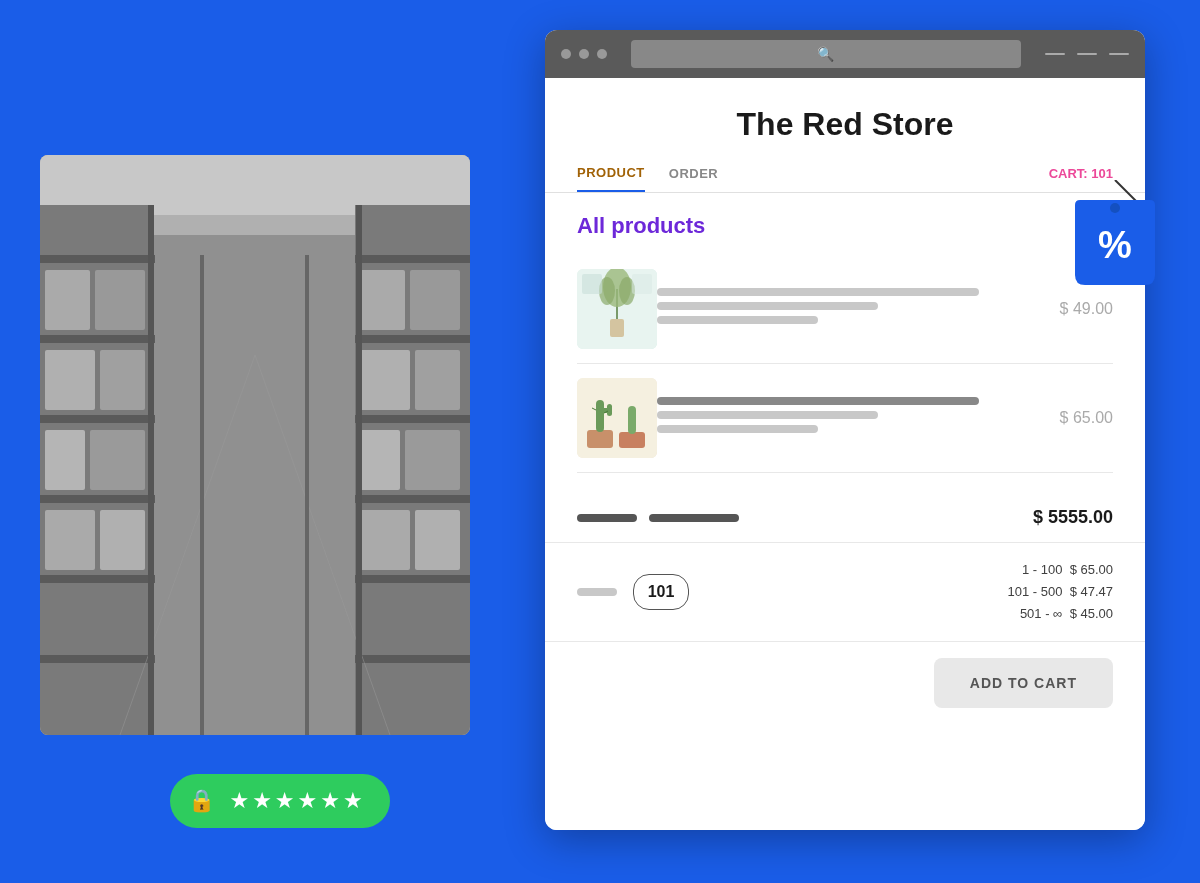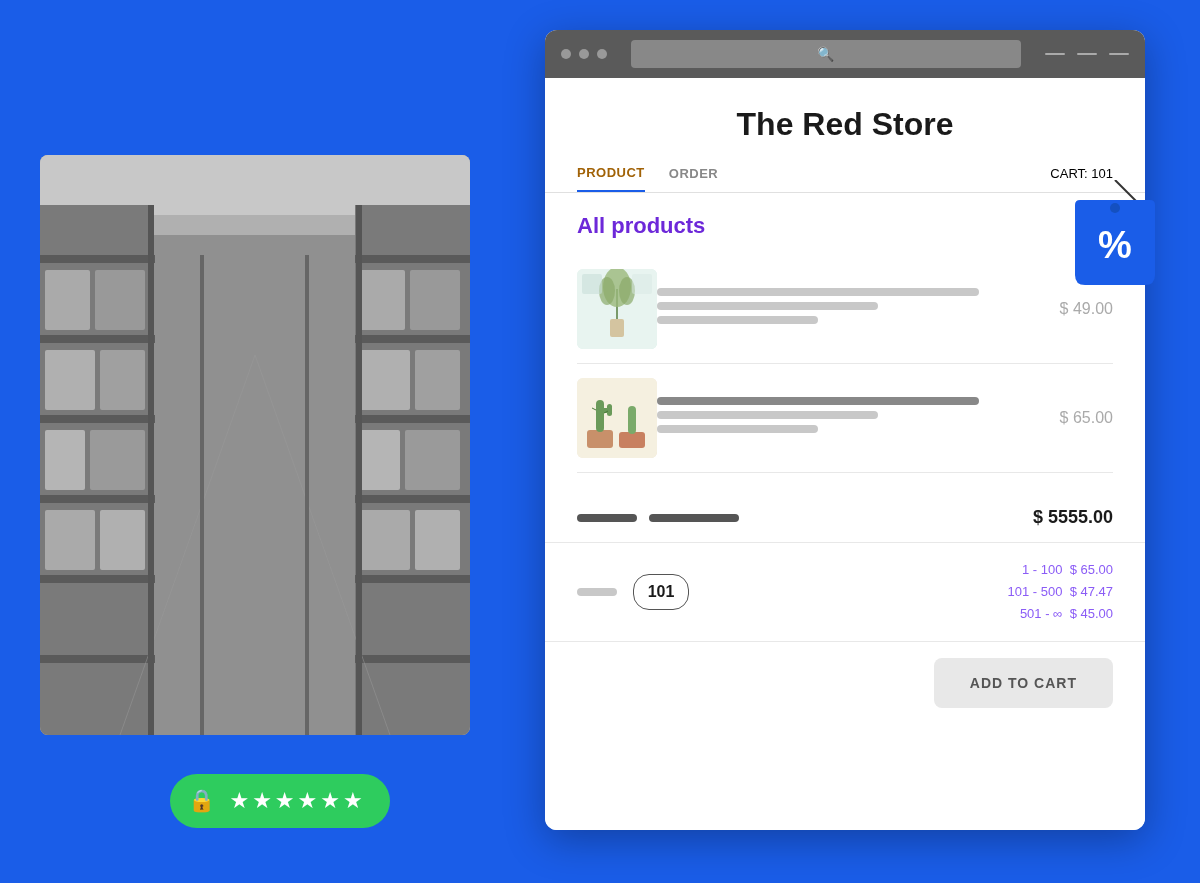--- a/index.html
+++ b/index.html
@@ -116,22 +116,22 @@
     }
 
     .tab-item.active {
       color: #a16207;
       border-bottom: 2px solid #1a5de8;
     }
 
     .cart-info {
       margin-left: auto;
       font-size: 13px;
-      color: #000000;
-      font-weight: 400;
+      color: #ec4899;
+      font-weight: 700;
     }
 
     .products-section {
       padding: 20px 32px;
     }
 
     .section-title {
       font-size: 22px;
       font-weight: 700;
       color: #6d28d9;
@@ -233,21 +233,21 @@
       color: #1a1a1a;
       display: flex;
       align-items: center;
       justify-content: center;
     }
 
     .pricing-tiers {
       margin-left: auto;
       text-align: right;
       font-size: 13px;
-      color: #8b5cf6;
+      color: #404040;
       line-height: 1.7;
     }
 
     .add-to-cart-row {
       padding: 16px 32px;
       display: flex;
       justify-content: flex-end;
     }
 
     .add-to-cart-btn {

